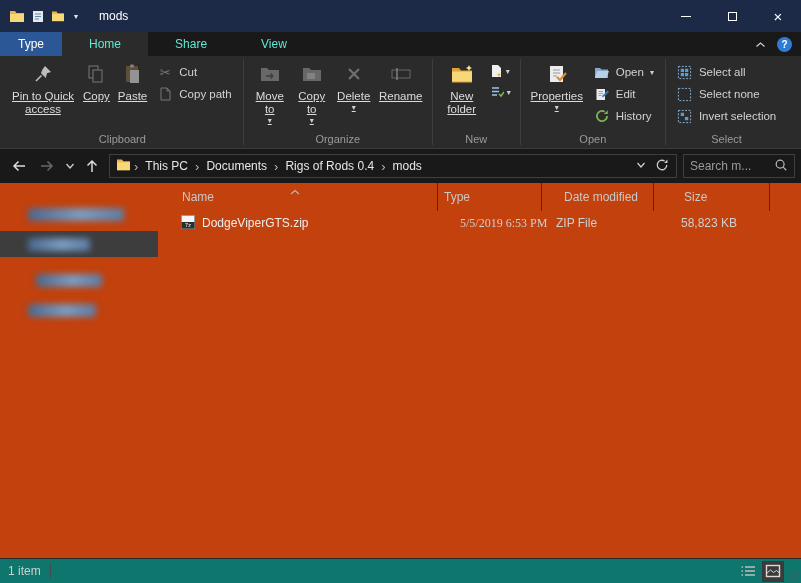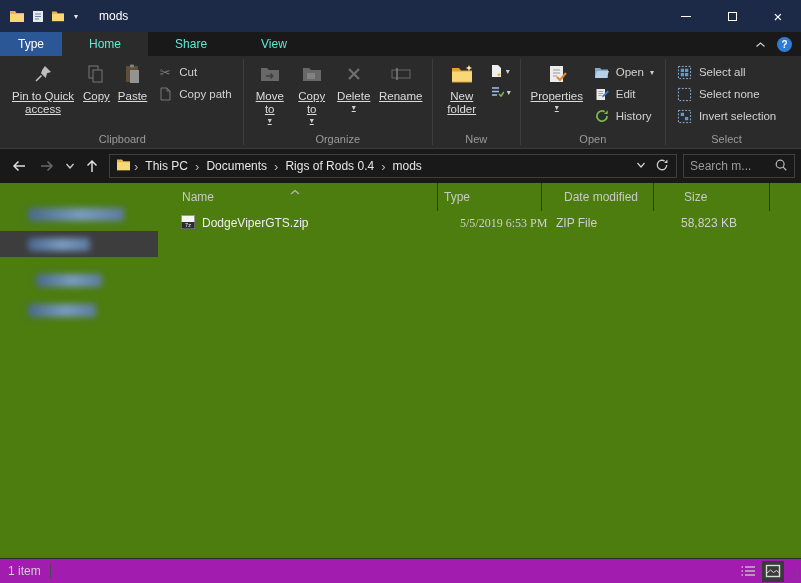--- a/index.html
+++ b/index.html
@@ -50,42 +50,42 @@
   .navbtn.narrow { width:15px; }
   .addressbar { flex:1; height:24px; margin:0 4px 0 2px; border:1px solid #3f3f3f; background:#191919; display:flex; align-items:center; padding:0 4px 0 6px; gap:3px; color:#e6e6e6; }
   .crumb { padding:0 4px; white-space:nowrap; }
   .crumb-sep { color:#b5b5b5; font-size:13px; }
   .addr-right { margin-left:auto; display:flex; align-items:center; gap:9px; padding-right:3px; }
   .searchbox { width:112px; height:24px; border:1px solid #3f3f3f; background:#191919; display:flex; align-items:center; padding:0 6px; gap:4px; flex:0 0 auto; }
   .searchbox input { flex:1; min-width:0; background:transparent; border:none; outline:none; color:#9a9a9a; font-size:12px; font-family:inherit; }
   .searchbox input::placeholder { color:#9a9a9a; opacity:1; }
 
   
-  .content { flex:1; min-height:0; display:flex; overflow:hidden; background:#4d7c0f; }
+  .content { flex:1; min-height:0; display:flex; overflow:hidden; background:#c2410c; }
   .sidebar { width:158px; position:relative; flex:0 0 auto; }
   .sb-item { position:absolute; left:0; right:0; height:26px; display:flex; align-items:center; }
   .sb-item.sel { background:#3d3d3d; }
   .redact { height:13px; border-radius:2px; background:linear-gradient(90deg,#49688f,#7b9cc3 55%,#5d7ba3); filter:blur(3px); }
 
   .main { flex:1; display:flex; flex-direction:column; position:relative; }
   .cols { display:flex; height:28px; align-items:center; color:#c9c9c9; flex:0 0 auto; position:relative; }
   .colcell { height:100%; display:flex; align-items:center; border-right:1px solid #333; }
   .col-name { width:280px; padding-left:24px; }
   .col-date { width:112px; padding-left:22px; }
   .col-type { width:104px; padding-left:6px; }
   .col-size { width:116px; padding-left:30px; }
   .sort-caret { position:absolute; left:132px; top:1px; }
   .filerow { display:flex; height:24px; align-items:center; color:#cfcfcf; }
   .cell-name { width:280px; display:flex; align-items:center; gap:6px; padding-left:22px; color:#ededed; }
   .cell-date { width:112px; padding-left:22px;font-family:Liberation Serif, serif; }
   .cell-type { width:104px; padding-left:6px; }
   .cell-size { width:116px; text-align:center; padding-right:6px; }
 
   
-  .statusbar { height:25px; border-top:1px solid #2b2b2b; display:flex; align-items:center; padding:0 0 0 8px; color:#cfcfcf; flex:0 0 auto; gap:9px; background:#a21caf; }
+  .statusbar { height:25px; border-top:1px solid #2b2b2b; display:flex; align-items:center; padding:0 0 0 8px; color:#cfcfcf; flex:0 0 auto; gap:9px; background:#0f766e; }
   .sb-sep { width:1px; height:14px; background:#4a4a4a; }
   .status-right { margin-left:auto; display:flex; align-items:center; gap:3px; }
   .viewbtn { width:22px; height:21px; display:flex; align-items:center; justify-content:center; }
   .viewbtn.active { background:#3a3a3a; }
   .grip { width:14px; height:21px; display:flex; align-items:flex-end; justify-content:flex-end; padding:0 2px 2px 0; }
 </style>
 </head>
 <body>
 
 <div class="window">

